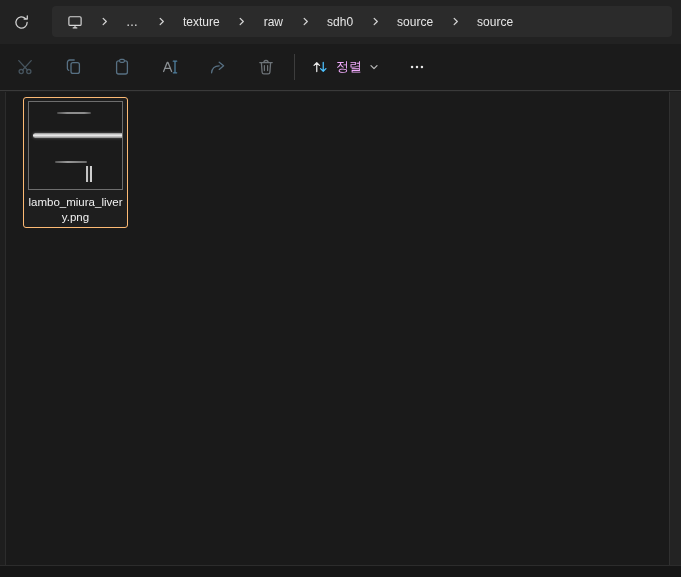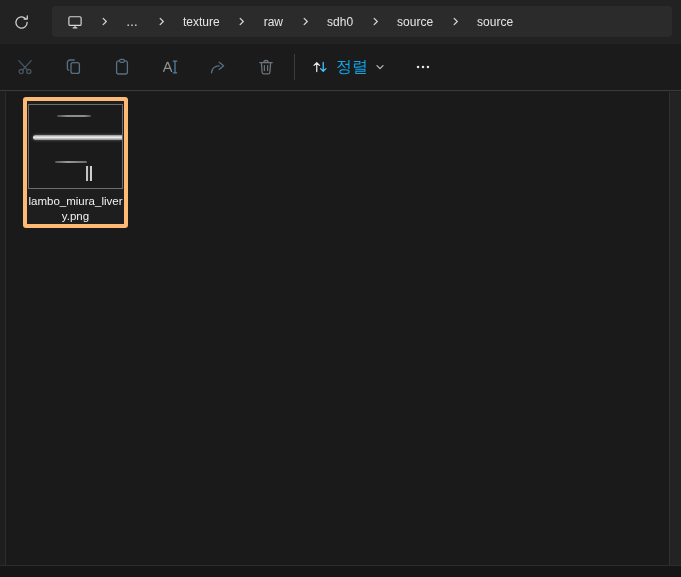--- a/index.html
+++ b/index.html
@@ -37,41 +37,41 @@
   }
   .tool-btn {
     width:48px; height:36px; border-radius:4px;
     display:flex; align-items:center; justify-content:center;
   }
   .tool-divider { width:1px; height:26px; background:#3d3d3d; margin:0 4px; }
   .tool-group {
     height:36px; border-radius:4px; display:flex; align-items:center;
     gap:7px; padding:0 10px; margin-left:2px;
   }
-  .tool-label { font-size:16px; color:#0ea5e9; font-family:"Liberation Sans","DejaVu Sans",sans-serif;text-align:right; }
+  .tool-label { font-size:13px; color:#f0abfc; font-family:"Liberation Sans","DejaVu Sans",sans-serif;text-align:right; }
   .more-btn { width:44px; height:36px; display:flex; align-items:center; justify-content:center; border-radius:4px; margin-left:6px; }
 
   
   .content {
     position:absolute; left:5px; top:92px; width:664px; height:473px;
     background:#1a1a1a; border-left:1px solid #2c2c2c;
   }
   .scroll-track {
     position:absolute; right:0; top:92px; width:12px; height:473px;
     background:#232323; border-left:1px solid #303030;
   }
   .bottom-strip {
     position:absolute; left:0; top:565px; width:681px; height:12px;
     background:#161616; border-top:1px solid #2c2c2c;
   }
 
   
   .file-tile {
     position:absolute; left:17px; top:5px; width:105px; height:131px;
-    border:4px solid #fdba74; border-radius:3px; background:rgba(255,255,255,0.02);
+    border:1px solid #fdba74; border-radius:3px; background:rgba(255,255,255,0.02);
     display:flex; flex-direction:column; align-items:center; padding-top:3px;
   }
   .thumb {
     width:95px; height:89px; background:#1b1b1b;
     border:1px solid #6e6e6e; position:relative; overflow:hidden;
   }
   .thumb .ln1 { position:absolute; top:12%; left:30%; width:37%; height:2px;
     background:linear-gradient(90deg,#4a4a4a,#8d8d8d 30%,#8d8d8d 80%,#4f4f4f); border-radius:1px; }
   .thumb .ln2 { position:absolute; top:36%; left:4%; right:0; height:5px;
     background:linear-gradient(180deg,#8f8f8f,#f2f2f2 45%,#8a8a8a); border-radius:3px 0 0 3px;

